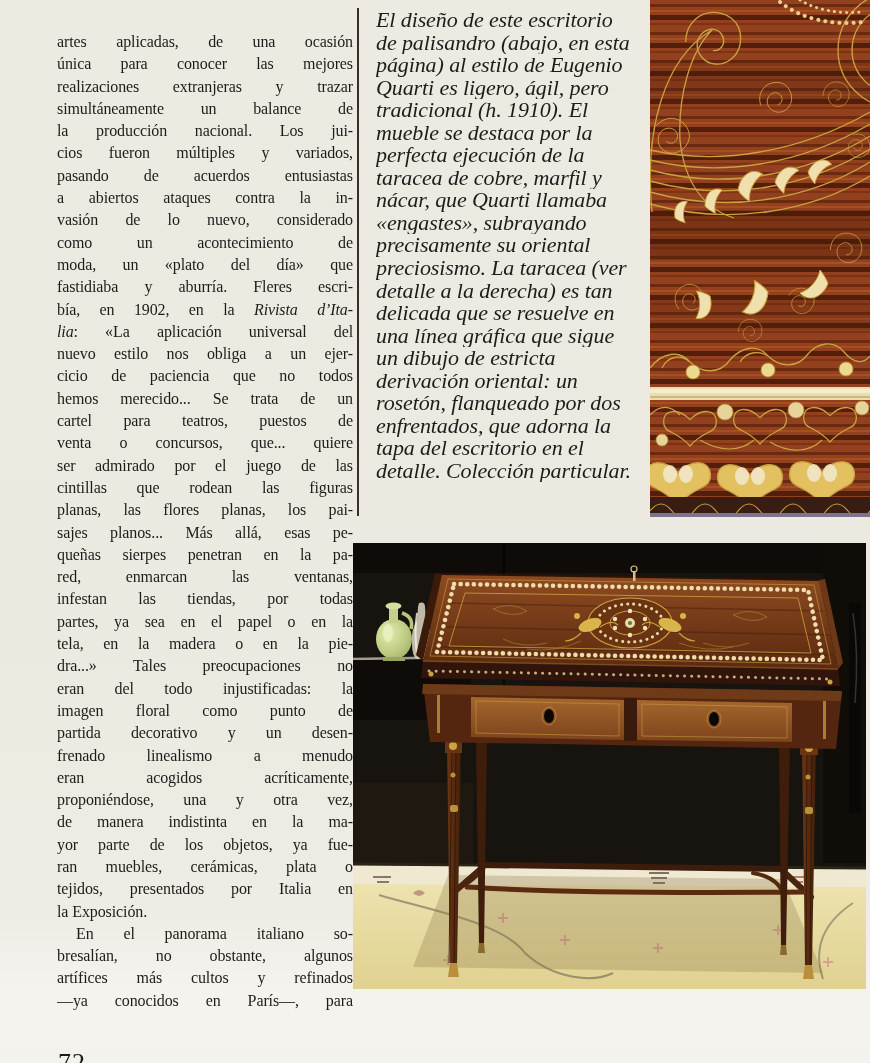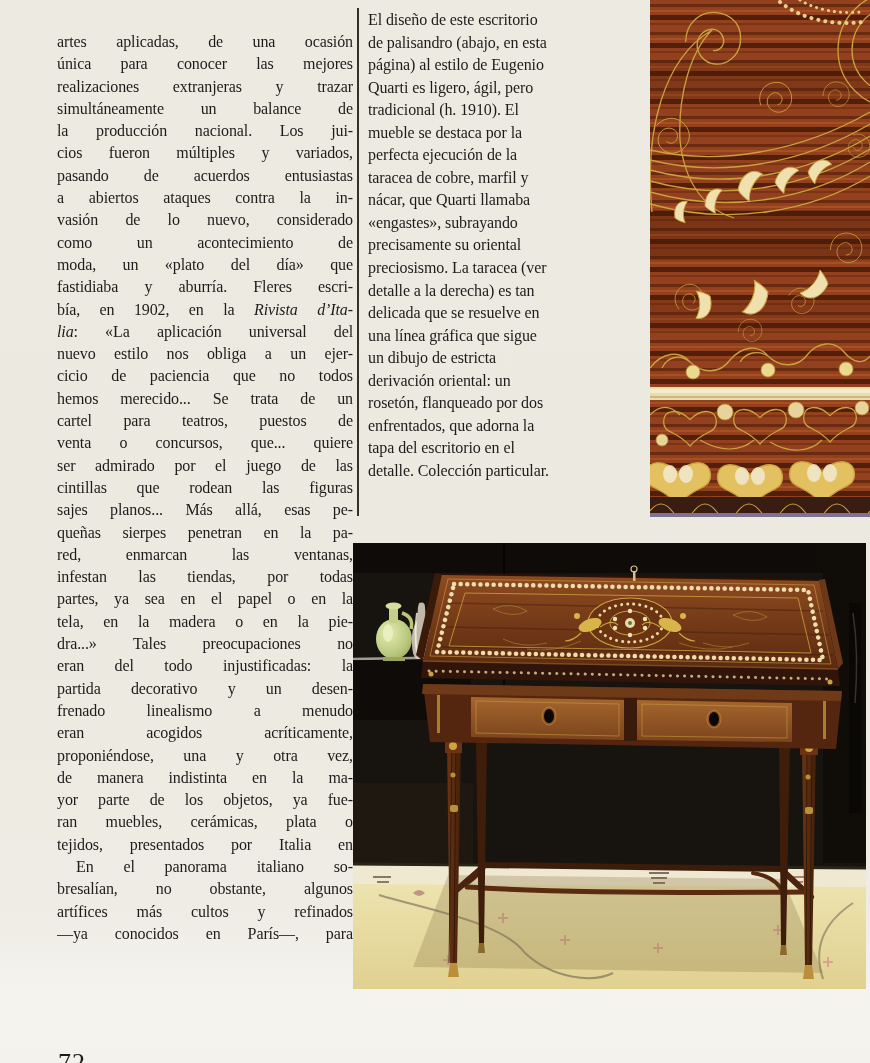--- a/index.html
+++ b/index.html
@@ -15,22 +15,22 @@
     position:absolute;left:57px;top:31px;width:296px;
     font-size:16px;line-height:22.3px;letter-spacing:-0.1px;
   }
   .article .tline{
     height:22.3px;overflow:hidden;
     text-align:justify;text-align-last:justify;
   }
   .article .tline.nj{text-align-last:left;}
   .article .tline.ind{padding-left:19px;}
   .caption{
-    position:absolute;left:368px;top:9px;width:272px;
-    font-size:16px;line-height:22.55px;letter-spacing:-0.1px;
+    position:absolute;left:376px;top:9px;width:272px;
+    font-size:22px;line-height:22.55px;font-style:italic;letter-spacing:-0.1px;
   }
   .caption .tline{height:22.55px;overflow:hidden;text-align:left;}
   .vrule{
     position:absolute;left:357px;top:8px;width:2px;height:508px;
     background:#35312a;
   }
   .photo{position:absolute;overflow:hidden;}
   .photo-marquetry{left:650px;top:0;width:220px;height:517px;}
   .photo-desk{left:353px;top:543px;width:513px;height:446px;}
   .pageno{
@@ -59,36 +59,39 @@
       <div class="tline">fastidiaba y aburría. Fleres escri-</div>
       <div class="tline">bía, en 1902, en la <i>Rivista d’Ita-</i></div>
       <div class="tline"><i>lia</i>: «La aplicación universal del</div>
       <div class="tline">nuevo estilo nos obliga a un ejer-</div>
       <div class="tline">cicio de paciencia que no todos</div>
       <div class="tline">hemos merecido... Se trata de un</div>
       <div class="tline">cartel para teatros, puestos de</div>
       <div class="tline">venta o concursos, que... quiere</div>
       <div class="tline">ser admirado por el juego de las</div>
       <div class="tline">cintillas que rodean las figuras</div>
+      <div class="tline">planas, las flores planas, los pai-</div>
       <div class="tline">sajes planos... Más allá, esas pe-</div>
       <div class="tline">queñas sierpes penetran en la pa-</div>
       <div class="tline">red, enmarcan las ventanas,</div>
       <div class="tline">infestan las tiendas, por todas</div>
       <div class="tline">partes, ya sea en el papel o en la</div>
       <div class="tline">tela, en la madera o en la pie-</div>
       <div class="tline">dra...» Tales preocupaciones no</div>
       <div class="tline">eran del todo injustificadas: la</div>
+      <div class="tline">imagen floral como punto de</div>
       <div class="tline">partida decorativo y un desen-</div>
       <div class="tline">frenado linealismo a menudo</div>
       <div class="tline">eran acogidos acríticamente,</div>
       <div class="tline">proponiéndose, una y otra vez,</div>
       <div class="tline">de manera indistinta en la ma-</div>
       <div class="tline">yor parte de los objetos, ya fue-</div>
       <div class="tline">ran muebles, cerámicas, plata o</div>
       <div class="tline">tejidos, presentados por Italia en</div>
+      <div class="tline nj">la Exposición.</div>
       <div class="tline ind">En el panorama italiano so-</div>
       <div class="tline">bresalían, no obstante, algunos</div>
       <div class="tline">artífices más cultos y refinados</div>
       <div class="tline">—ya conocidos en París—, para</div>
     </div>
 
   <div class="vrule"></div>
 
   <div class="caption">
       <div class="tline">El diseño de este escritorio</div>

